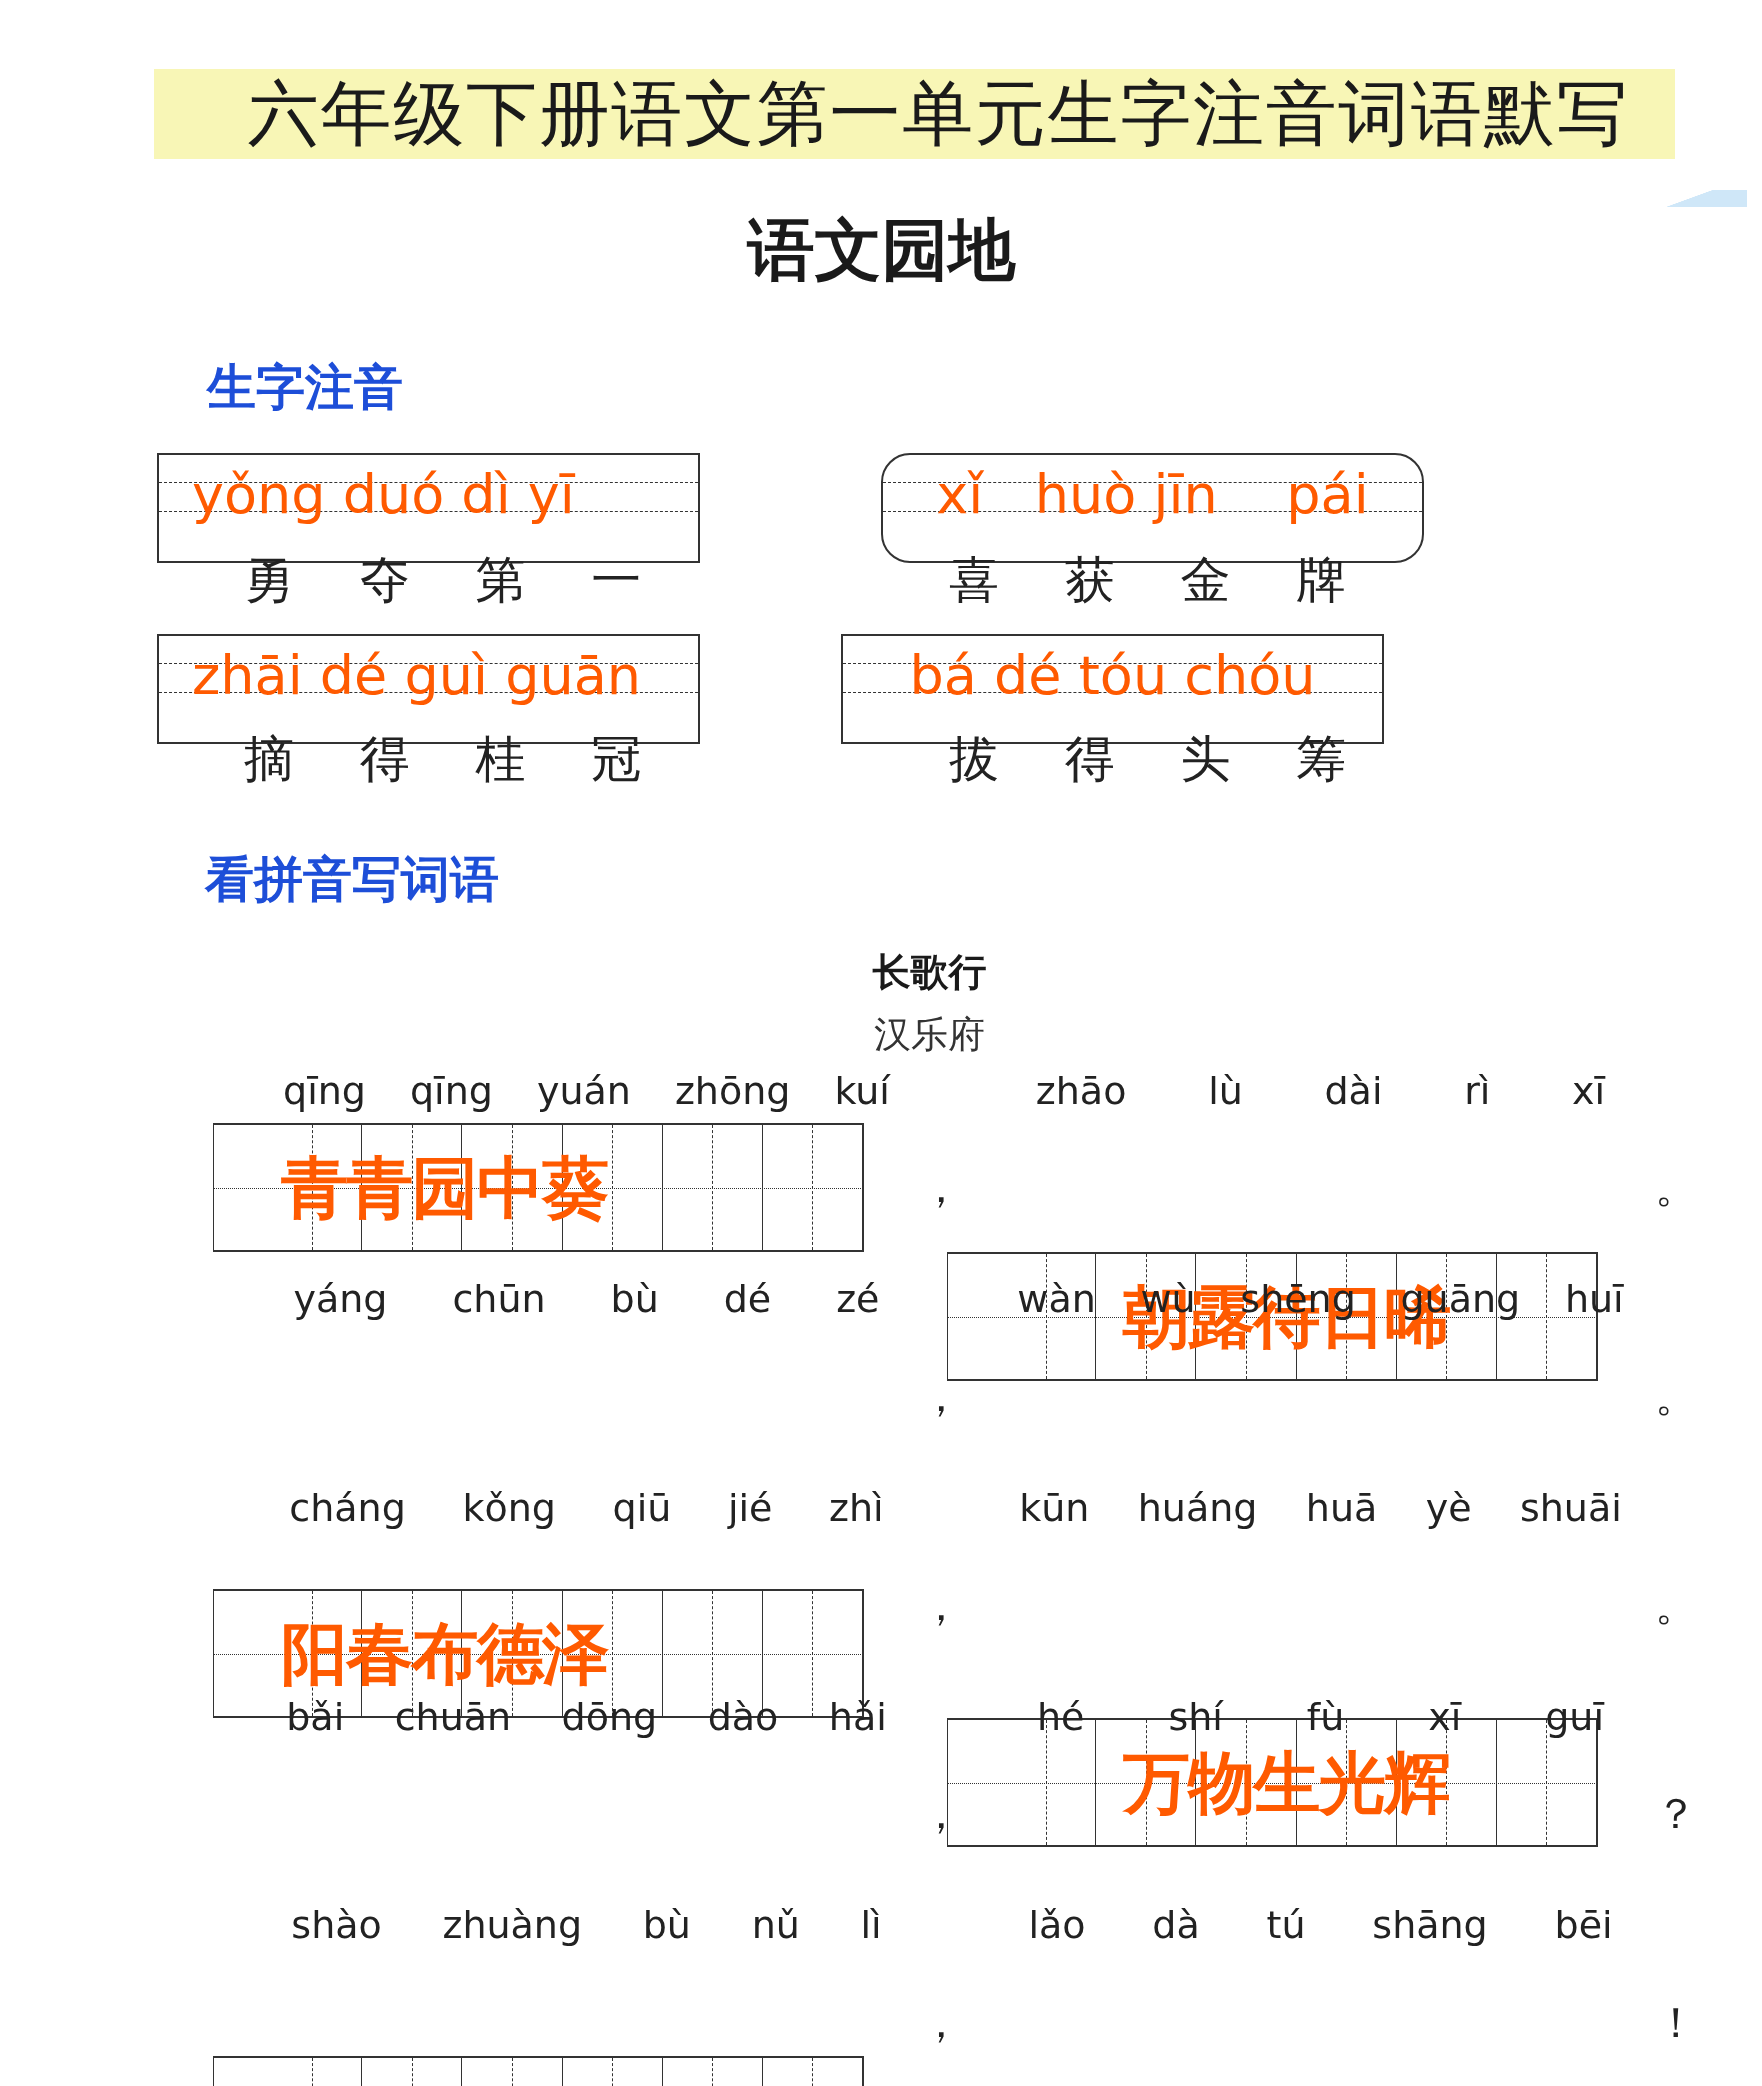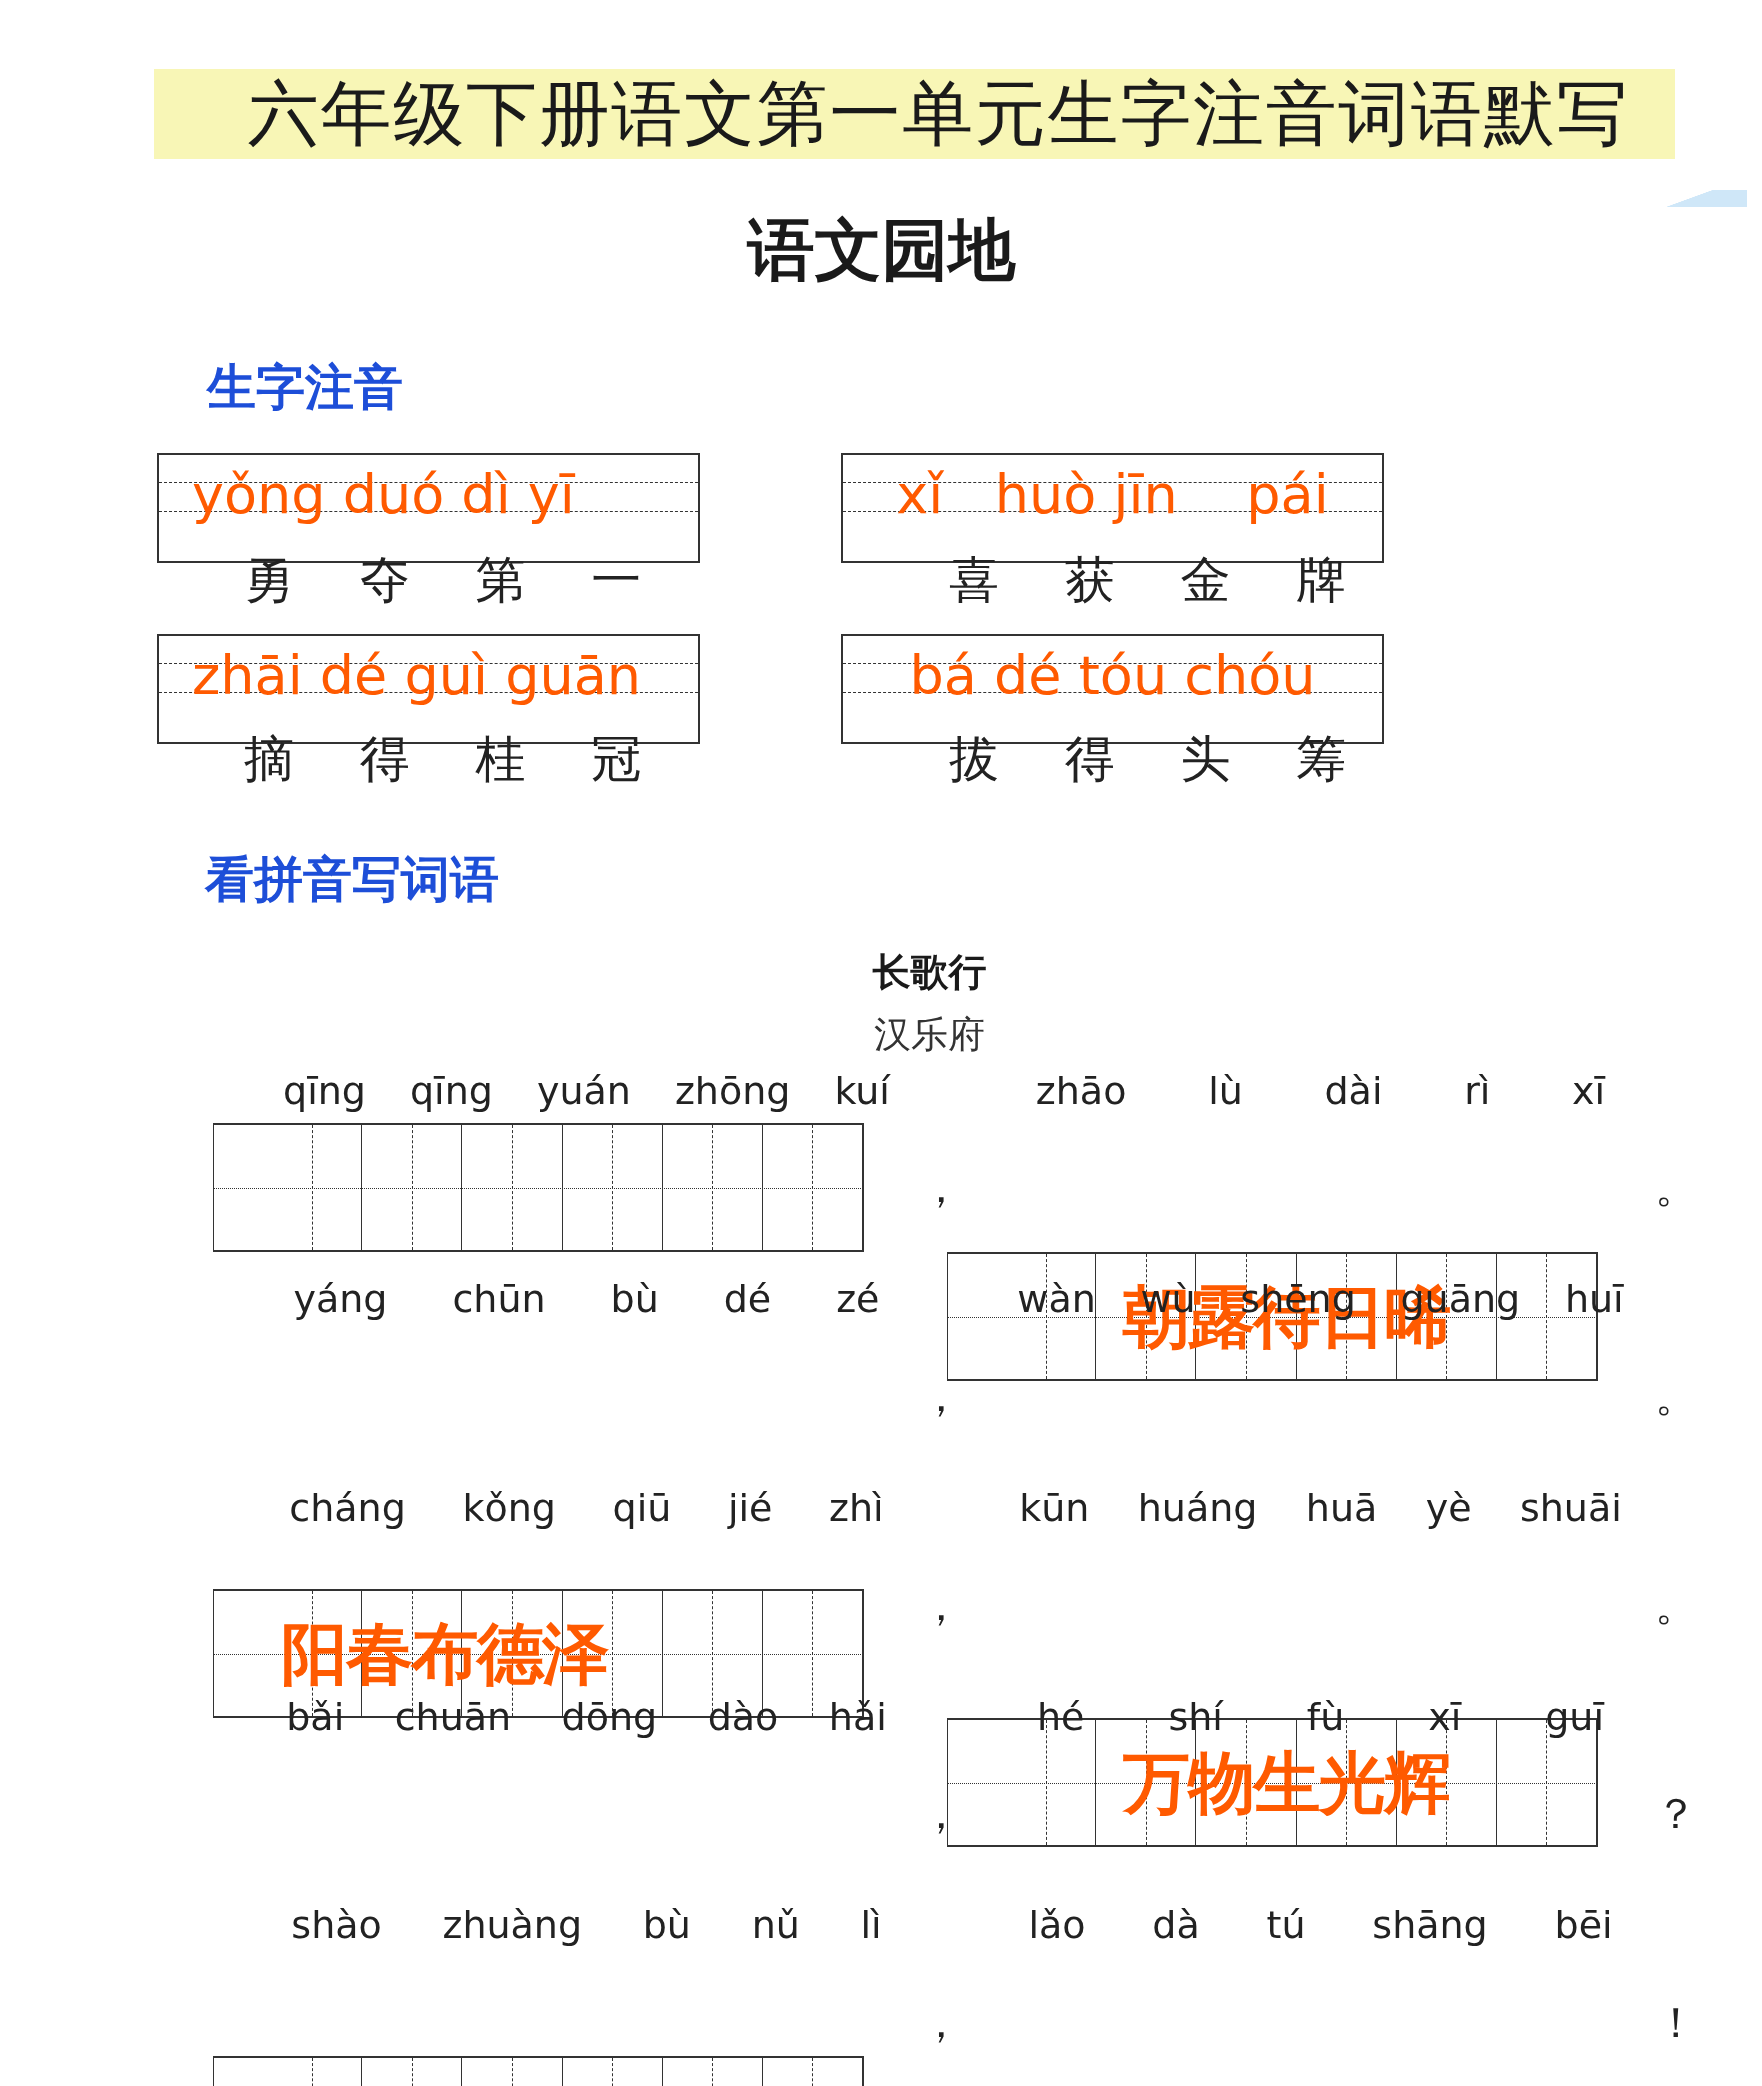--- a/index.html
+++ b/index.html
@@ -51,21 +51,21 @@
     <div class="dl" style="top:56px;"></div>
   <div class="txt" style="text-align:left; left:33px;">yǒng duó dì yī</div>
 </div>
 <div class="abs hz-row" style="left:163px; top:547px;">
   <span>勇</span>
   <span>夺</span>
   <span>第</span>
   <span>一</span>
 </div>
 
-<div class="abs pbox" style="left:841px; top:453px;">
+<div class="abs pbox" style="left:881px; top:453px;border-radius:29px;">
   <div class="dl" style="top:27px;"></div>
     <div class="dl" style="top:56px;"></div>
   <div class="txt">xǐ   huò jīn    pái</div>
 </div>
 <div class="abs hz-row" style="left:868px; top:547px;">
   <span>喜</span>
   <span>获</span>
   <span>金</span>
   <span>牌</span>
 </div>
@@ -107,20 +107,21 @@
       <span>kuí</span>
     </div>
     <div class="abs grid" style="left: 213px; top: 1123px;">
       <div class="cell"></div>
       <div class="cell"></div>
       <div class="cell"></div>
       <div class="cell"></div>
       <div class="cell"></div>
       <div class="cell"></div>
       <div class="mid"></div>
+      <div class="ans" style="left: 67px;">青青园中葵</div>
     </div>
     <div class="abs punct" style="left: 872px; top: 1160px;">，</div>
     <div class="abs py-row" style="left: 947px; top: 1069px;">
       <span>zhāo</span>
       <span>lù</span>
       <span>dài</span>
       <span>rì</span>
       <span>xī</span>
     </div>
     <div class="abs grid" style="left: 947px; top: 1123px;">

